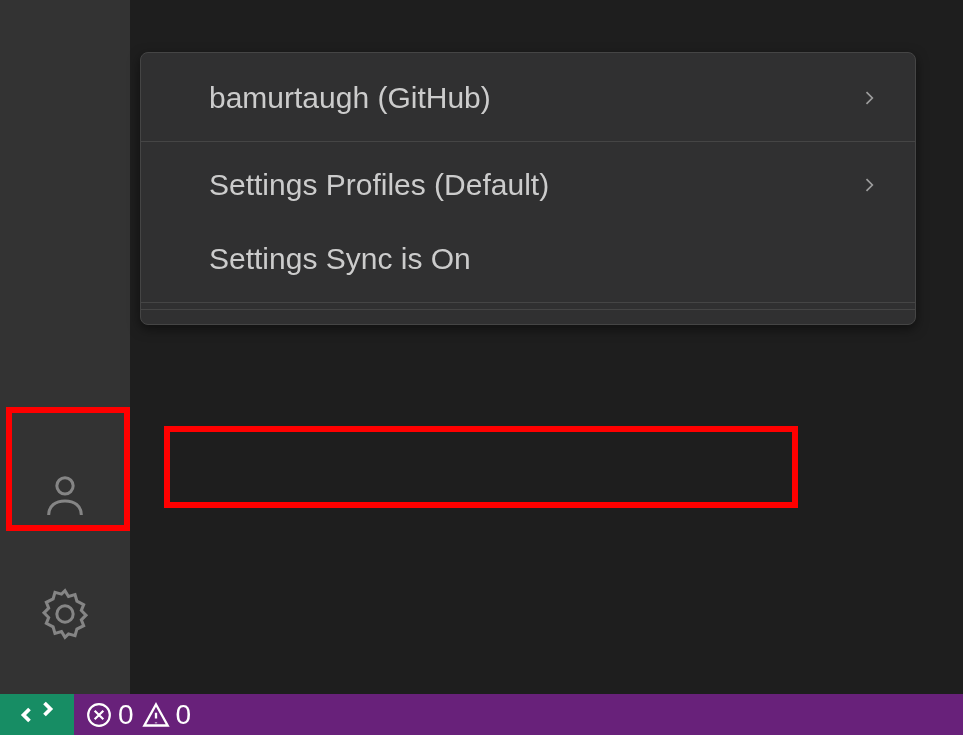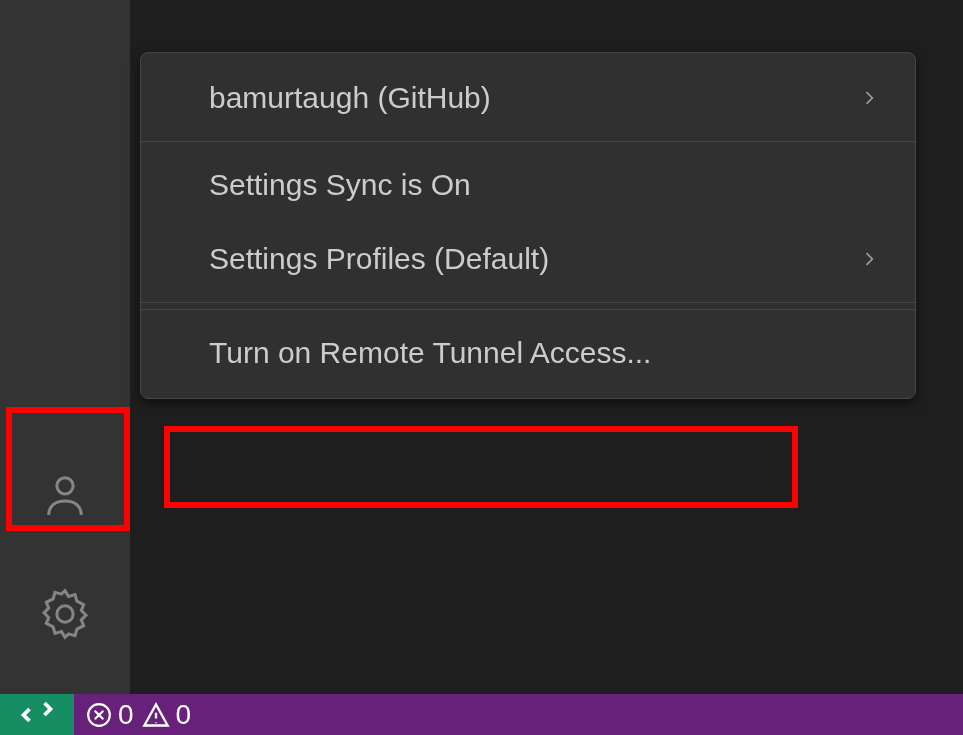--- a/index.html
+++ b/index.html
@@ -154,35 +154,32 @@
   <div class="menu-item">
     <span>bamurtaugh (GitHub)</span>
     <span class="chevron">
       <svg width="20" height="20" viewBox="0 0 24 24" stroke="#cccccc" fill="none" stroke-width="2">
           <path d="M9 5l7 7-7 7"></path>
         </svg>
     </span>
   </div>
   <div class="menu-divider"></div>
   <div class="menu-item">
-    <span>Settings Sync is On</span>
-  </div>
-  <div class="menu-item">
     <span>Settings Profiles (Default)</span>
     <span class="chevron">
       <svg width="20" height="20" viewBox="0 0 24 24" stroke="#cccccc" fill="none" stroke-width="2">
           <path d="M9 5l7 7-7 7"></path>
         </svg>
     </span>
   </div>
+  <div class="menu-item">
+    <span>Settings Sync is On</span>
+  </div>
   <div class="menu-divider"></div>
   <div class="menu-divider"></div>
-  <div class="menu-item">
-    <span>Turn on Remote Tunnel Access...</span>
-  </div>
 </div>
 
 <div class="highlight-box-accounts"></div>
 <div class="highlight-box-tunnel"></div>
 
 <div class="status-bar">
   <div class="remote-indicator">
     <svg width="36" height="36" viewBox="0 0 24 24" stroke="#ffffff" fill="none" stroke-width="2.5">
       <path d="M7 8l-4 4 4 4"></path>
       <path d="M17 4l4 4-4 4"></path>

